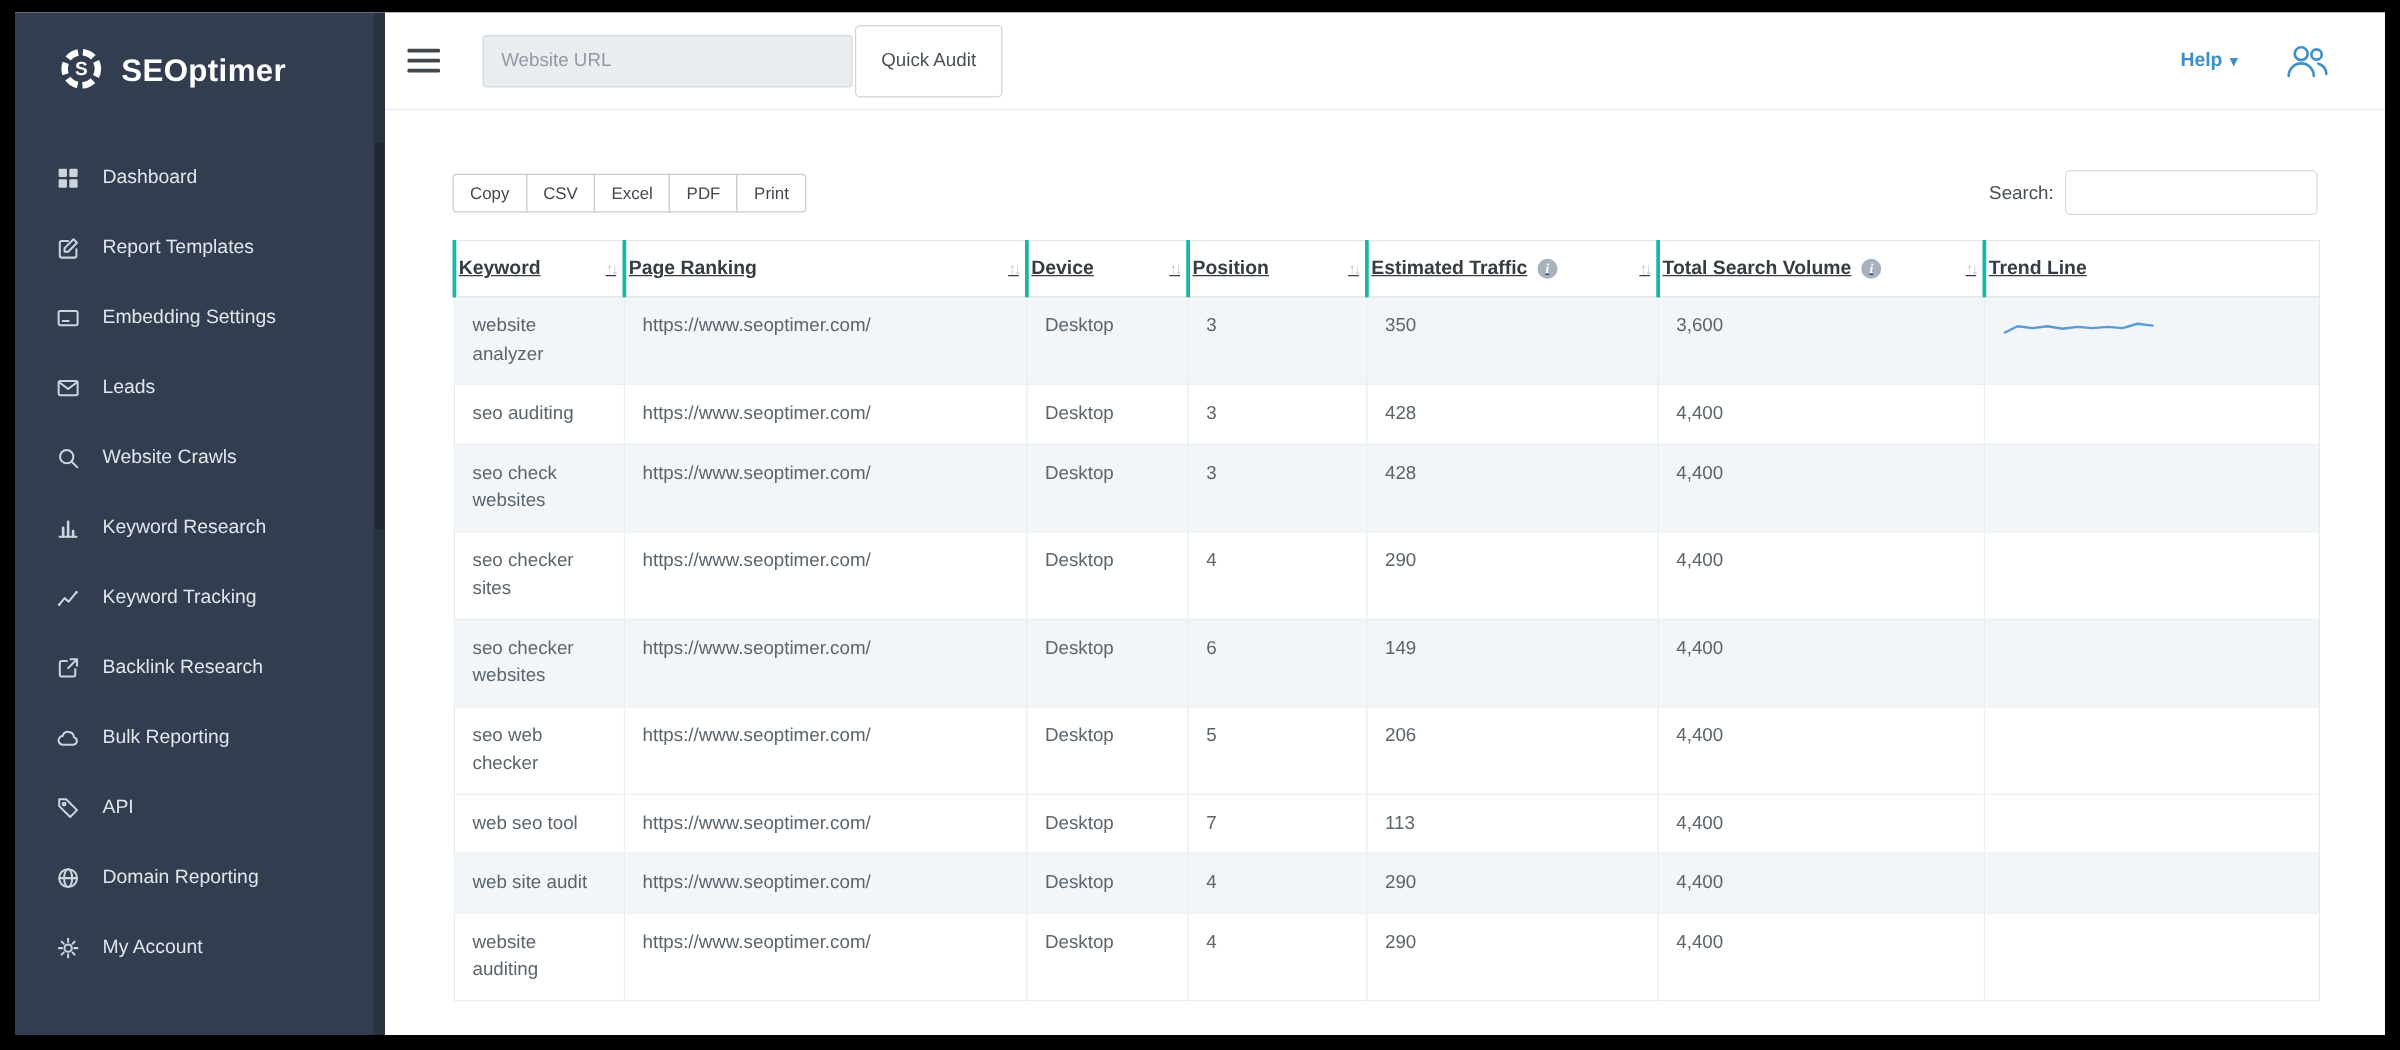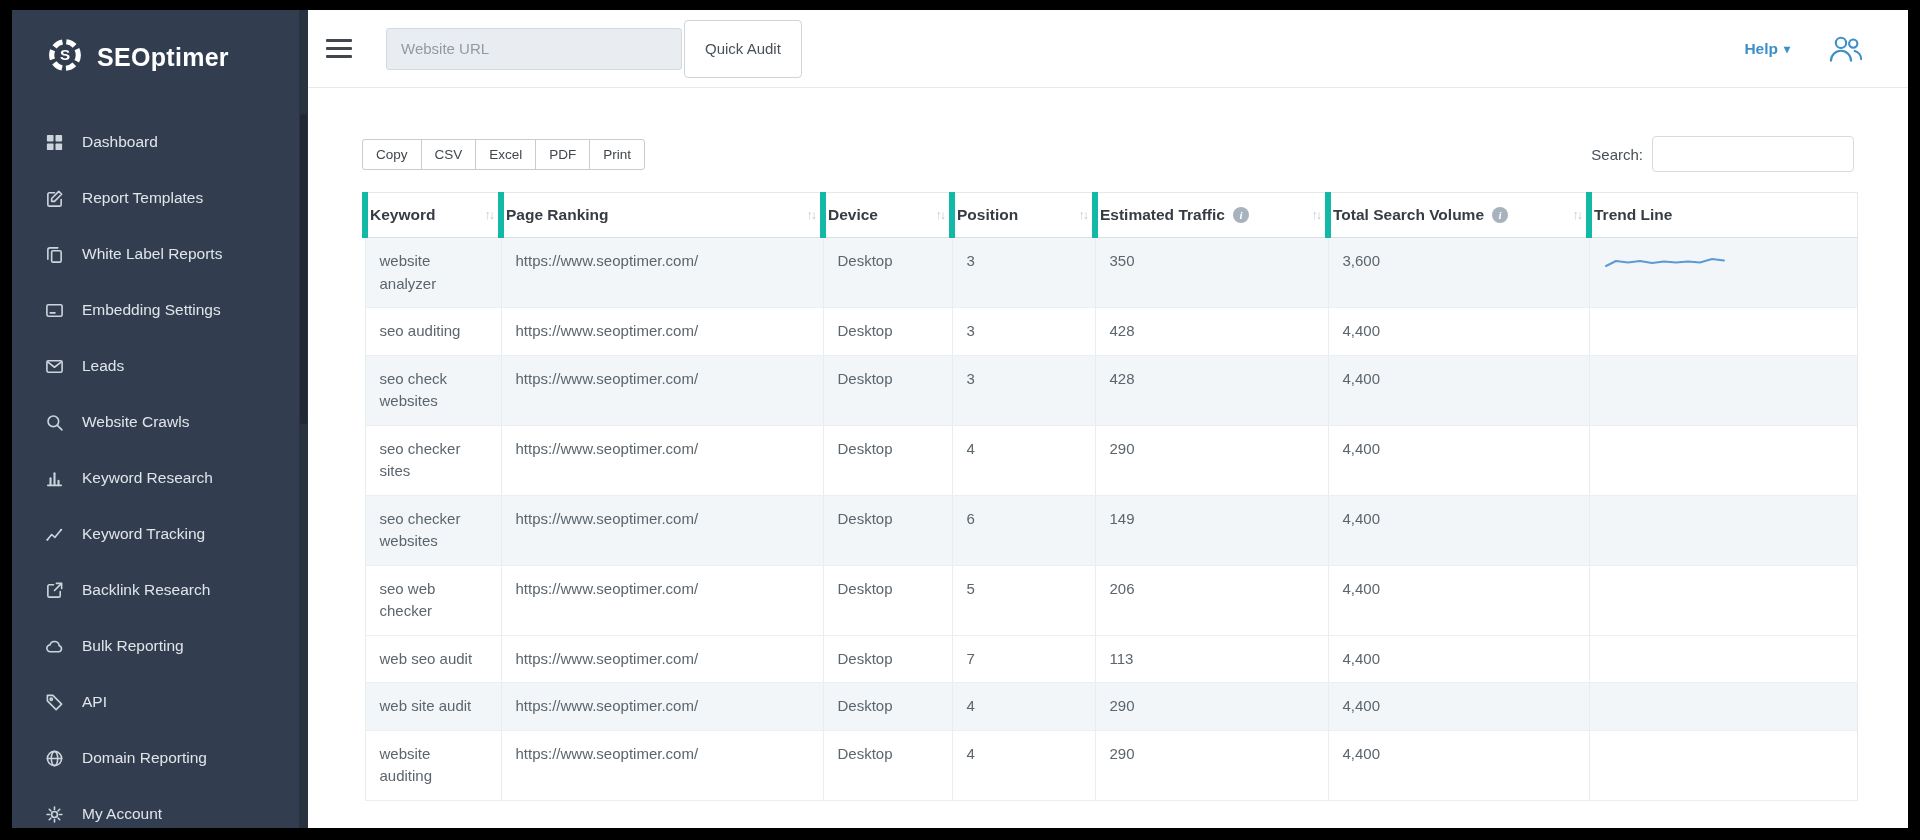--- a/index.html
+++ b/index.html
@@ -117,22 +117,22 @@
     width: 1492px;
     border-collapse: collapse;
     table-layout: fixed;
     border: 1px solid #e3e9ee;
   }
   .kw-table th {
     text-align: left; vertical-align: middle;
     padding: 13px 2px;
     font-size: 15.5px; font-weight: bold; color: #353c43;
     border-bottom: 1px solid #d8dfe5;
-    border-left: 6px solid #14b8a6;
-    background: #fff; cursor: pointer;
+    border-left: 3px solid #14b8a6;
+    background: #fff; cursor: pointer; text-decoration: underline;
   }
   .kw-table th.no-sort { cursor: default; }
   .th-inner { display: flex; align-items: center; gap: 8px; }
   .sort {
     margin-left: auto; color: #c4ccd3;
     font-size: 12.5px; letter-spacing: -2px; padding-right: 3px;
     font-weight: normal;
   }
   .info-badge {
     width: 16px; height: 16px; border-radius: 50%;
@@ -183,29 +183,20 @@
           <span class="nav-label">Dashboard</span>
         </div>
         <div class="nav-item">
           <span class="nav-ico">
             <svg viewBox="0 0 20 20" fill="none" stroke="#ccd4dc" stroke-width="1.7" stroke-linecap="round" stroke-linejoin="round">
               <path d="M17 11v5.5A1.5 1.5 0 0 1 15.5 18h-11A1.5 1.5 0 0 1 3 16.5v-11A1.5 1.5 0 0 1 4.5 4H10"></path>
               <path d="M14.5 2.5l3 3L10 13H7v-3z"></path>
             </svg>
           </span>
           <span class="nav-label">Report Templates</span>
-        </div>
-        <div class="nav-item">
-          <span class="nav-ico">
-            <svg viewBox="0 0 20 20" fill="none" stroke="#ccd4dc" stroke-width="1.7" stroke-linecap="round" stroke-linejoin="round">
-              <rect x="7" y="6" width="10" height="12" rx="1.5"></rect>
-              <path d="M13.5 3H5a2 2 0 0 0-2 2v10"></path>
-            </svg>
-          </span>
-          <span class="nav-label">White Label Reports</span>
         </div>
         <div class="nav-item">
           <span class="nav-ico">
             <svg viewBox="0 0 20 20" fill="none" stroke="#ccd4dc" stroke-width="1.7" stroke-linecap="round" stroke-linejoin="round">
               <rect x="2" y="4" width="16" height="12" rx="1.5"></rect>
               <path d="M5.5 12.5h5"></path>
             </svg>
           </span>
           <span class="nav-label">Embedding Settings</span>
         </div>
@@ -449,21 +440,21 @@
             <tr>
               <td>seo web checker</td>
               <td>https://www.seoptimer.com/</td>
               <td>Desktop</td>
               <td>5</td>
               <td>206</td>
               <td>4,400</td>
               <td></td>
             </tr>
             <tr>
-              <td>web seo audit</td>
+              <td>web seo tool</td>
               <td>https://www.seoptimer.com/</td>
               <td>Desktop</td>
               <td>7</td>
               <td>113</td>
               <td>4,400</td>
               <td></td>
             </tr>
             <tr class="stripe">
               <td>web site audit</td>
               <td>https://www.seoptimer.com/</td>

